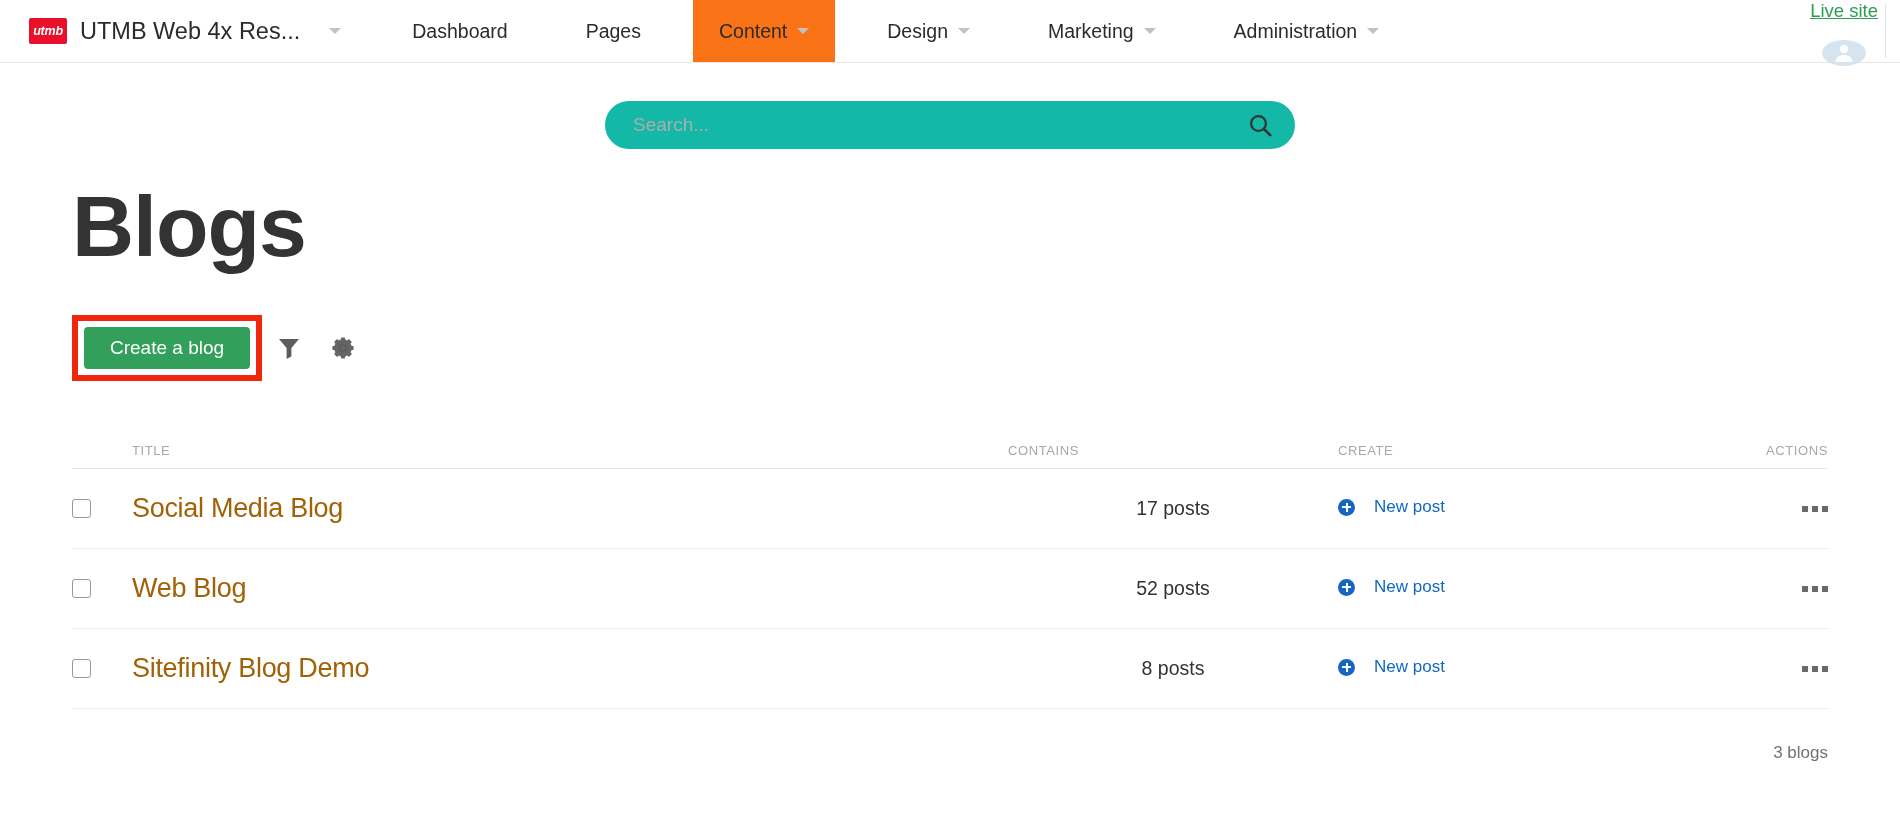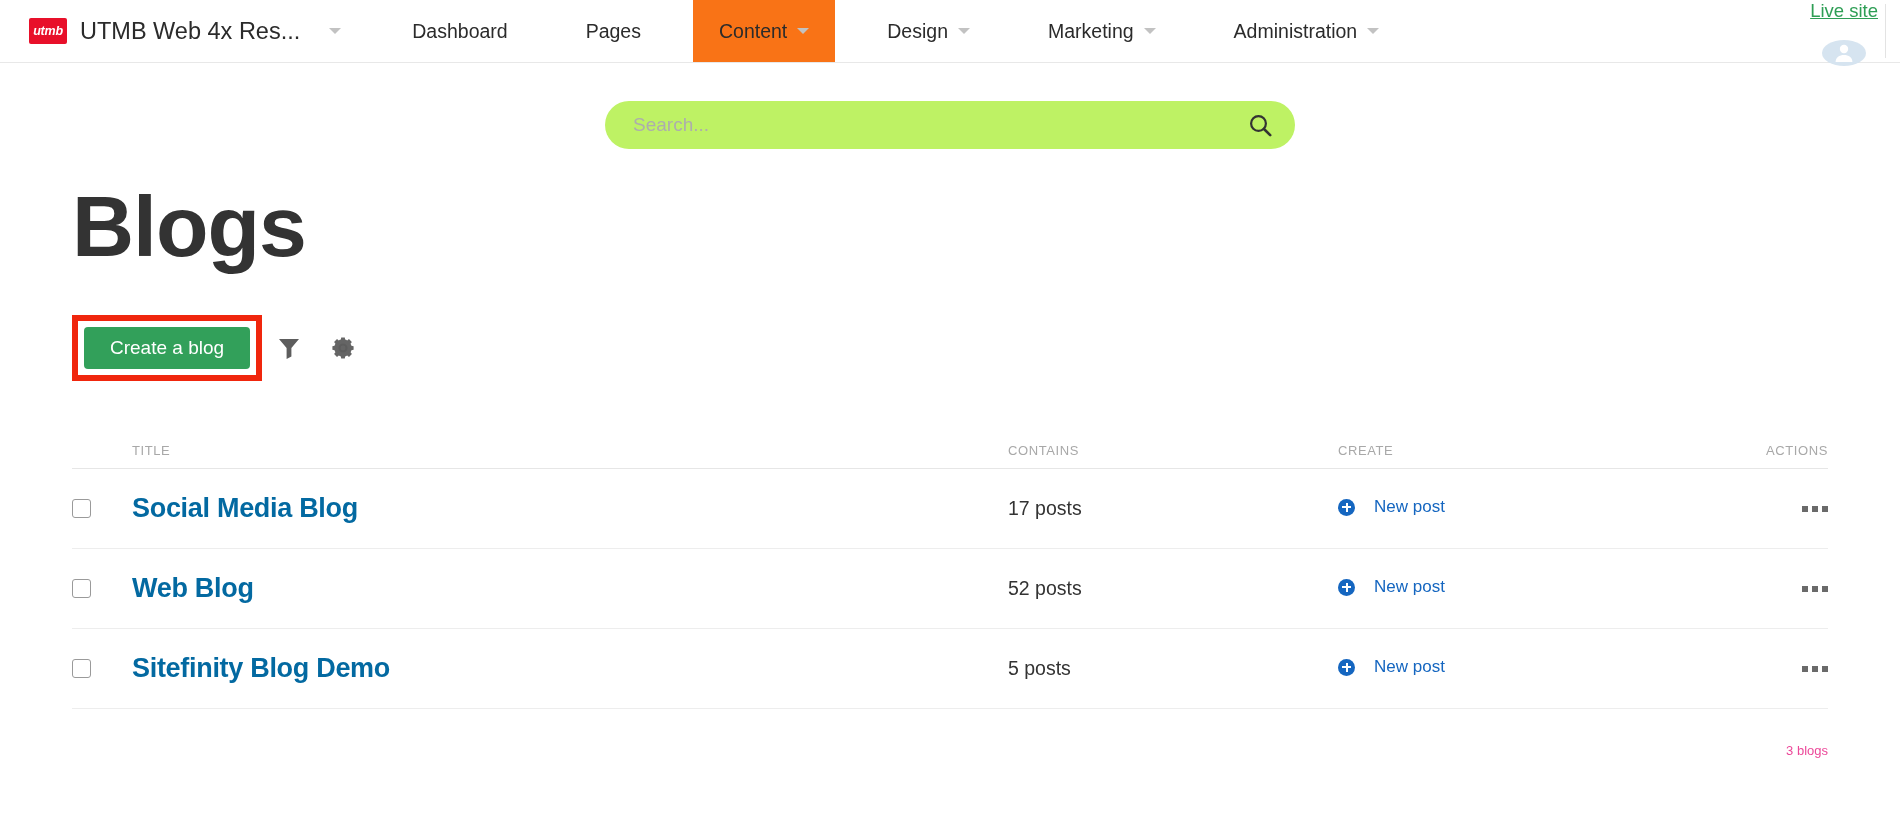--- a/index.html
+++ b/index.html
@@ -111,21 +111,21 @@
 
   
   .search-wrap {
     display: flex;
     justify-content: center;
     margin-top: 38px;
   }
   .search-box {
     width: 690px;
     height: 48px;
-    background: #bef264;
+    background: #14b8a6;
     border-radius: 24px;
     display: flex;
     align-items: center;
     padding: 0 22px 0 28px;
   }
   .search-box input {
     flex: 1;
     border: none;
     background: transparent;
     outline: none;
@@ -210,28 +210,29 @@
   }
   .cb {
     width: 19px; height: 19px;
     border: 1.6px solid #9a9a9a;
     border-radius: 3px;
     background: #ffffff;
     cursor: pointer;
   }
   .cell-title {
     font-size: 27px;
-    font-weight: 700;
-    color: #0369a1;
+    font-weight: 400;
+    color: #a16207;
     cursor: pointer;
     letter-spacing: -0.3px;
   }
   .cell-contains {
     font-size: 19.5px;
     color: #333333;
+    text-align: center;
   }
   .new-link {
     display: inline-flex;
     align-items: center;
     gap: 19px;
     color: #1566c0;
     font-size: 17px;
     cursor: pointer;
   }
   .plus-circle {
@@ -259,22 +260,22 @@
     cursor: pointer;
   }
   .ellipsis i {
     width: 6px; height: 6px;
     background: #6a6a6a;
     display: block;
   }
   .table-footer {
     margin-top: 34px;
     text-align: right;
-    font-size: 13px;
-    color: #ec4899;
+    font-size: 17px;
+    color: #737373;
   }
 </style>
 </head>
 <body>
 
 <div class="topnav">
   <div class="brand">
     <div class="brand-logo">
       <span>utmb</span>
     </div>
@@ -396,21 +397,21 @@
         <i></i>
         <i></i>
       </div>
   </div>
 
   <div class="grid-row tbody-row">
     <div>
         <div class="cb"></div>
       </div>
     <div class="cell-title">Sitefinity Blog Demo</div>
-    <div class="cell-contains">5 posts</div>
+    <div class="cell-contains">8 posts</div>
     <div>
       <span class="new-link">
         <span class="plus-circle"></span>
         <span>New post</span>
       </span>
     </div>
     <div class="ellipsis">
         <i></i>
         <i></i>
         <i></i>

